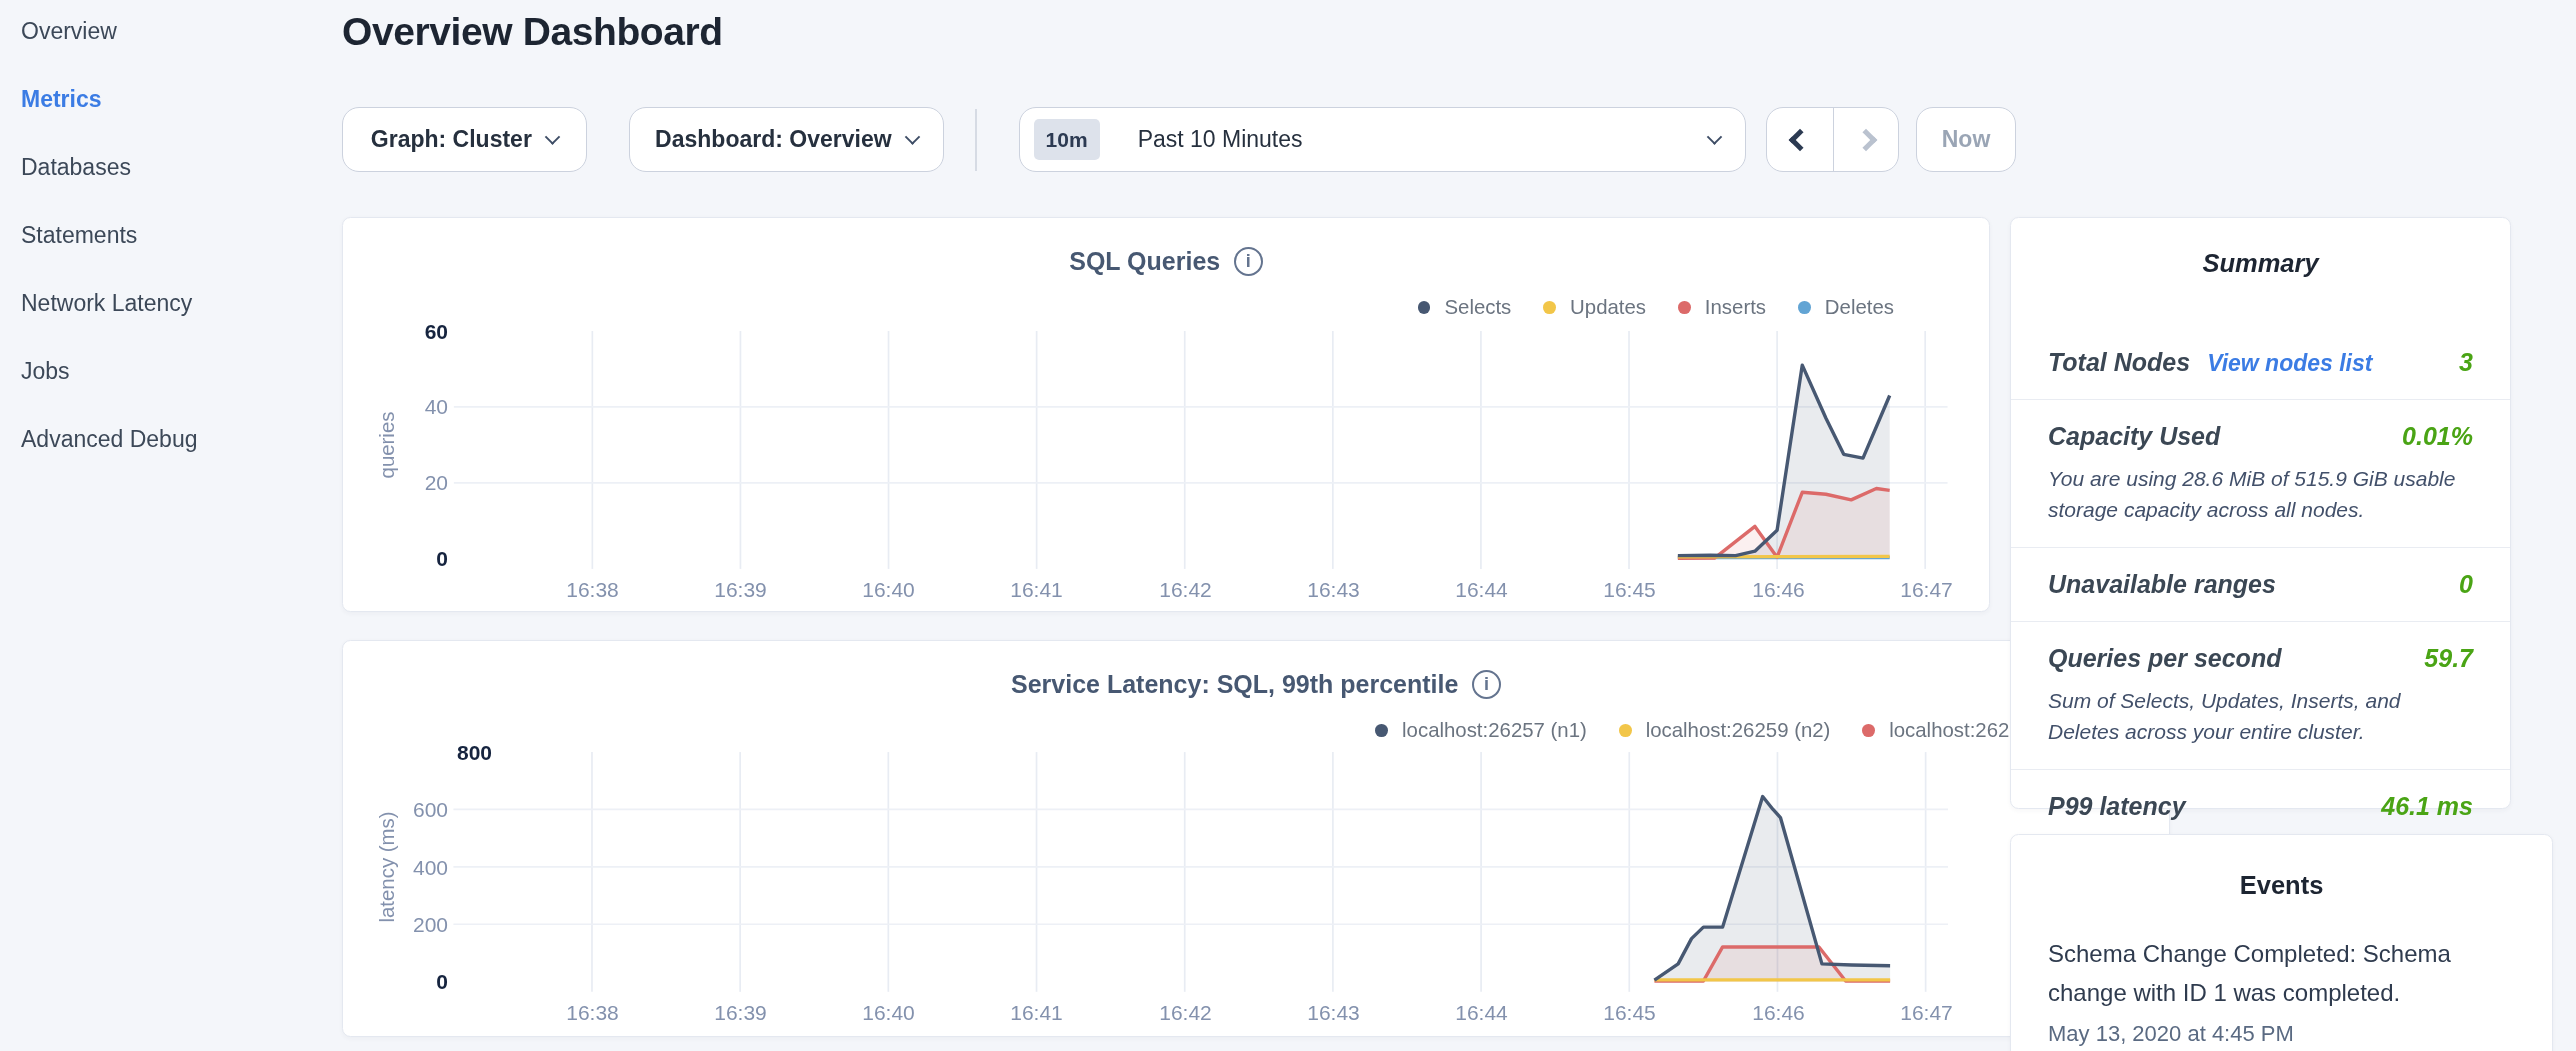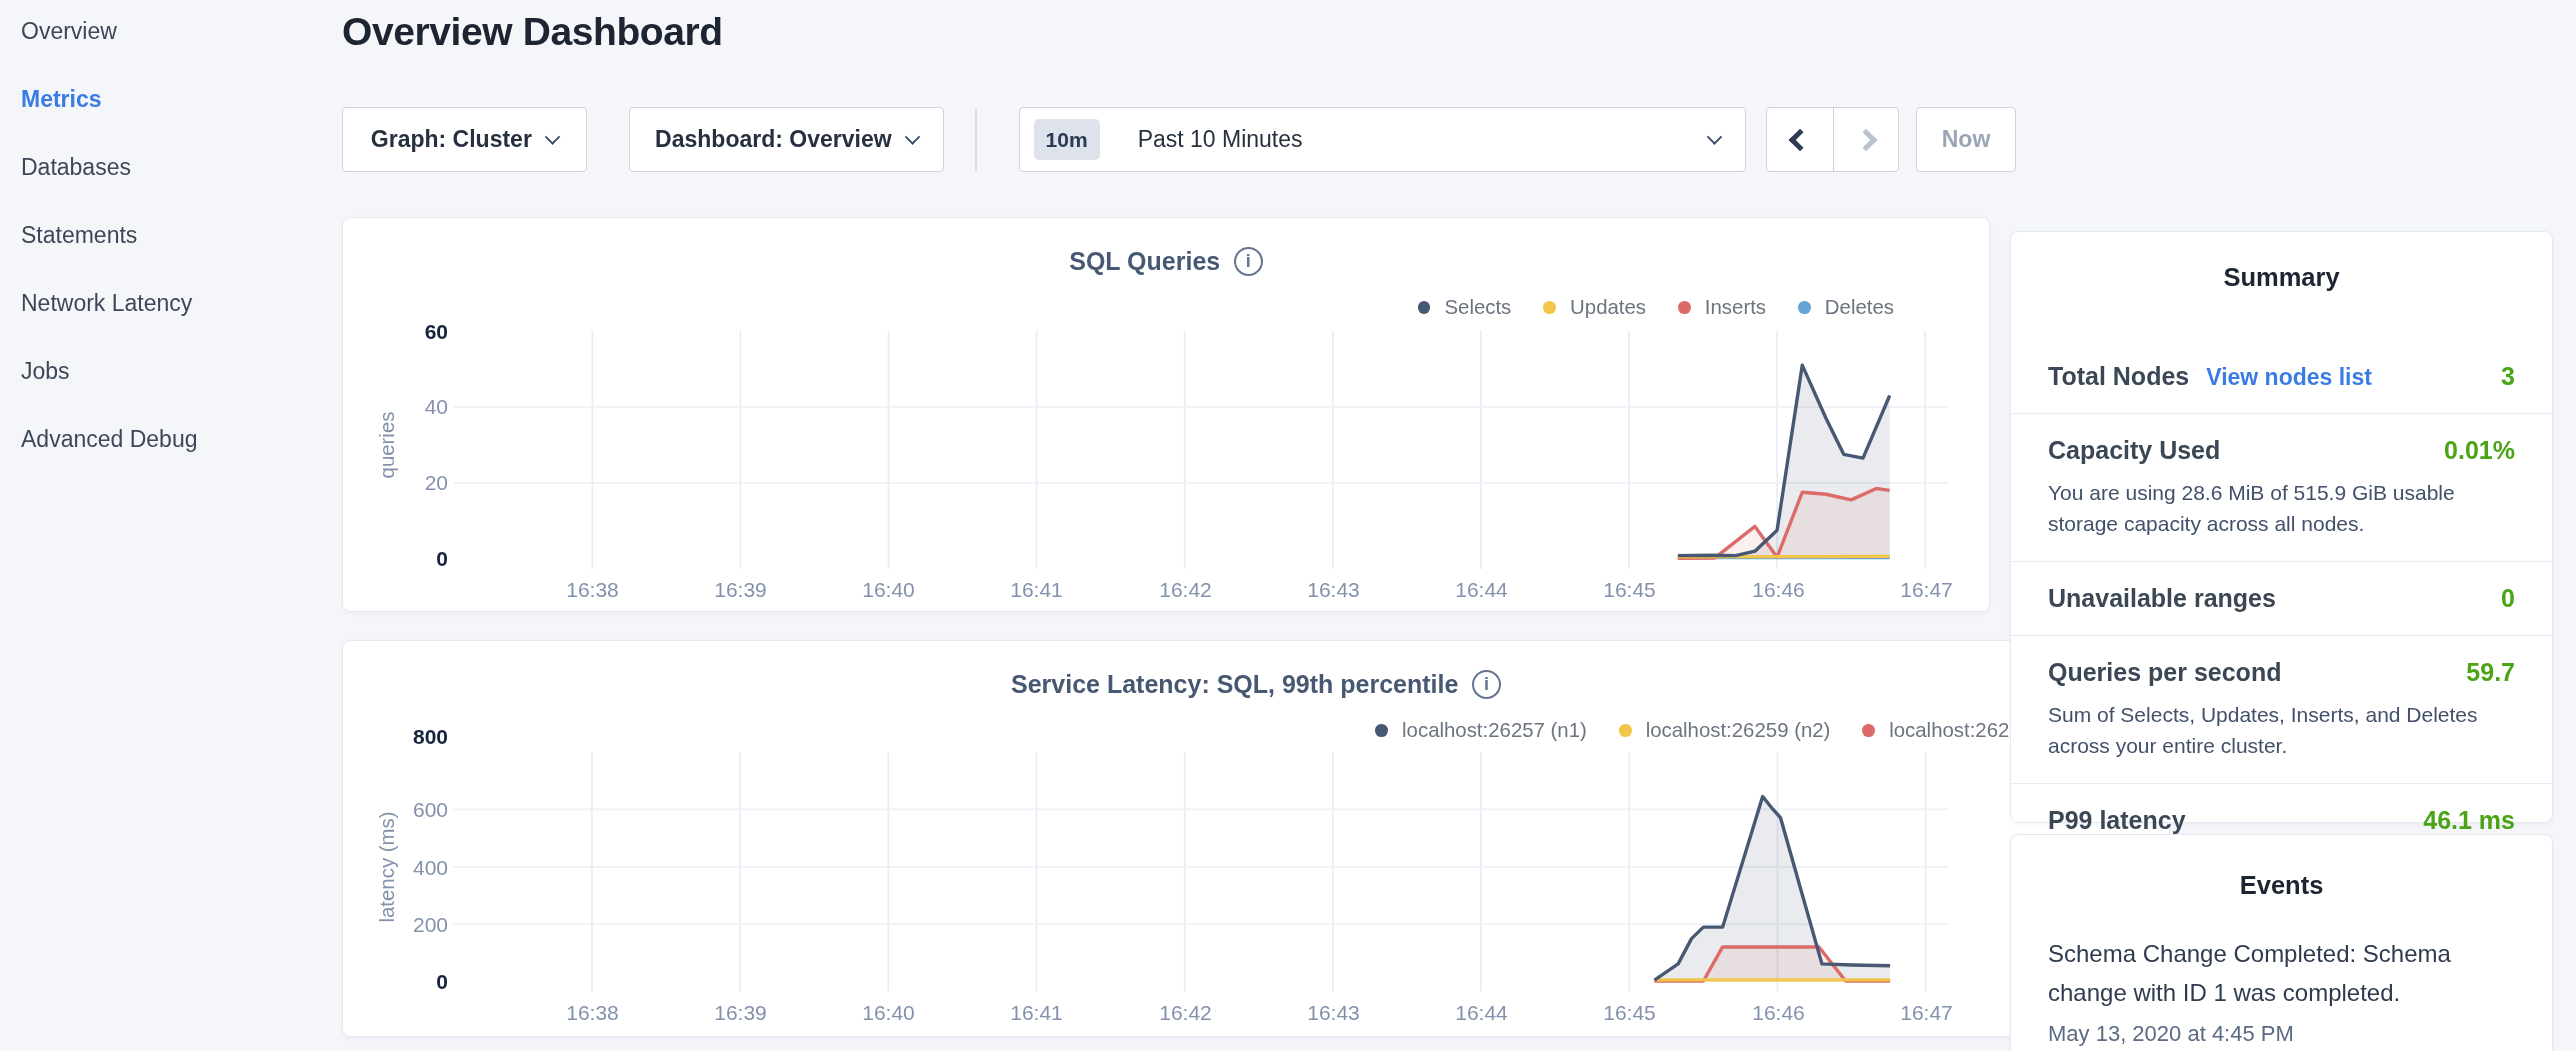--- a/index.html
+++ b/index.html
@@ -10,21 +10,21 @@
   .sidebar { position:absolute; left:0; top:0; width:340px; height:1051px; background:#f4f6fa; }
   .side-item { height:51px; margin:0 0 17px 0; padding-left:21px; display:flex; align-items:center;
     font-size:23px; color:#3c4858; cursor:pointer; }
   .side-list { padding-top:6px; }
   .side-item.active { color:#3b7ce4; font-weight:700; }
 
   
   .main { position:absolute; left:342px; top:0; width:1648px; }
   .page-title { position:absolute; left:0; top:10.2px; font-size:39px; font-weight:600; color:#1d2532; letter-spacing:-0.4px; }
   .toolbar { position:absolute; left:0; top:107px; height:65px; width:1675px; }
-  .tb-box { position:absolute; height:65px; background:#fff; border:1.7px solid #ccd2de; border-radius:4px;
+  .tb-box { position:absolute; height:65px; background:#fff; border:1.7px solid #ccd2de; border-radius:17px;
     display:flex; align-items:center; justify-content:center; cursor:pointer; }
   .dd-label { font-size:23px; font-weight:700; color:#26303e; }
   .chev-down { display:inline-block; width:11px; height:11px; border-right:2.6px solid #3e4d66;
     border-bottom:2.6px solid #3e4d66; transform:rotate(45deg) translate(-1.7px,-1.7px); margin-left:15.3px; }
   .tb-divider { position:absolute; left:633px; top:1.7px; width:1.7px; height:62px; background:#d6dbe4; }
   .time-box { left:677px; width:727px; justify-content:flex-start; padding:0 25.5px 0 13.6px;gap:16px; }
   .time-badge { background:#dde2eb; border-radius:5.1px; padding:8.5px 12px; font-size:21px; font-weight:700; color:#2c3a52; }
   .time-label { font-size:23px; font-weight:400; color:#26303e; margin-left:22px; }
   .time-box .chev-down { margin-left:auto; }
   .arrow-group { left:1424px; width:133px; padding:0; }
@@ -33,21 +33,21 @@
   .chev-left { width:16px; height:16px; border-left:5.1px solid #2c3a52; border-bottom:5.1px solid #2c3a52; transform:rotate(45deg); }
   .chev-right { width:16px; height:16px; border-top:5.1px solid #bac2cf; border-right:5.1px solid #bac2cf; transform:rotate(45deg); }
   .now-btn { left:1574px; width:100px; }
   .now-btn .dd-label { color:#9aa5b5; }
 
   
   .card { position:absolute; background:#fff; border:1.7px solid #e4e8f0; border-radius:8.5px;
     box-shadow:0 1.7px 4.3px rgba(40,55,80,0.04); }
   .chart-card-0 { left:342px; top:217px; width:1648px; height:395px; }
   .chart-card-1 { left:342px; top:640px; width:1828px; height:397px;text-decoration:underline; }
-  .summary-card { left:2010px; top:231px; width:543px; height:592px; }
+  .summary-card { left:2010px; top:217px; width:501px; height:592px;font-style:italic; }
   .events-card  { left:2010px; top:834px; width:543px; height:272px; }
 
   
   .chart-title-row { position:absolute; top:29px; left:0; right:0; display:flex; justify-content:center;
     align-items:center; gap:13.6px; }
   .chart-title { font-size:25px; font-weight:700; color:#475872; }
   .info-icon { width:29px; height:29px; border:2.1px solid #64748f; border-radius:50%; display:flex;
     align-items:center; justify-content:center; font-size:18px; font-weight:700; color:#64748f; cursor:pointer; }
   .info-icon::after { content:"i"; }
   .legend { position:absolute; top:78px; right:95px; display:flex; gap:32px; align-items:center; }
@@ -224,21 +224,21 @@
     <div class="xlab" style="left: 190px; top: 360px;">16:38</div>
     <div class="xlab" style="left: 338px; top: 360px;">16:39</div>
     <div class="xlab" style="left: 486px; top: 360px;">16:40</div>
     <div class="xlab" style="left: 634px; top: 360px;">16:41</div>
     <div class="xlab" style="left: 783px; top: 360px;">16:42</div>
     <div class="xlab" style="left: 931px; top: 360px;">16:43</div>
     <div class="xlab" style="left: 1079px; top: 360px;">16:44</div>
     <div class="xlab" style="left: 1227px; top: 360px;">16:45</div>
     <div class="xlab" style="left: 1376px; top: 360px;">16:46</div>
     <div class="xlab" style="left: 1524px; top: 360px;">16:47</div>
-    <div class="ylab strong" style="top: 82px;">800</div>
+    <div class="ylab strong" style="top: 98px; margin-left: 44px;">800</div>
     <div class="ylab" style="top: 155px;">600</div>
     <div class="ylab" style="top: 213px;">400</div>
     <div class="ylab" style="top: 270px;">200</div>
     <div class="ylab strong" style="top: 327px;">0</div>
     <div class="axis-title" style="top: 226px;">latency (ms)</div>
   </div>
 
 <div class="card summary-card">
   <div class="panel-header">Summary</div>
   <div class="summary-sections">

